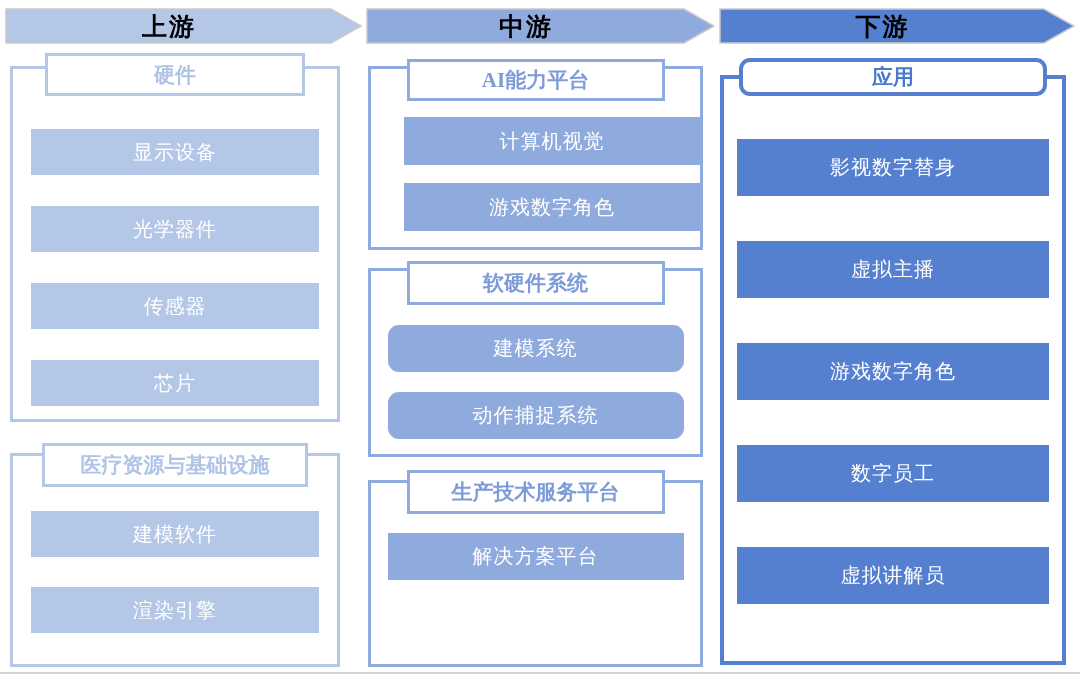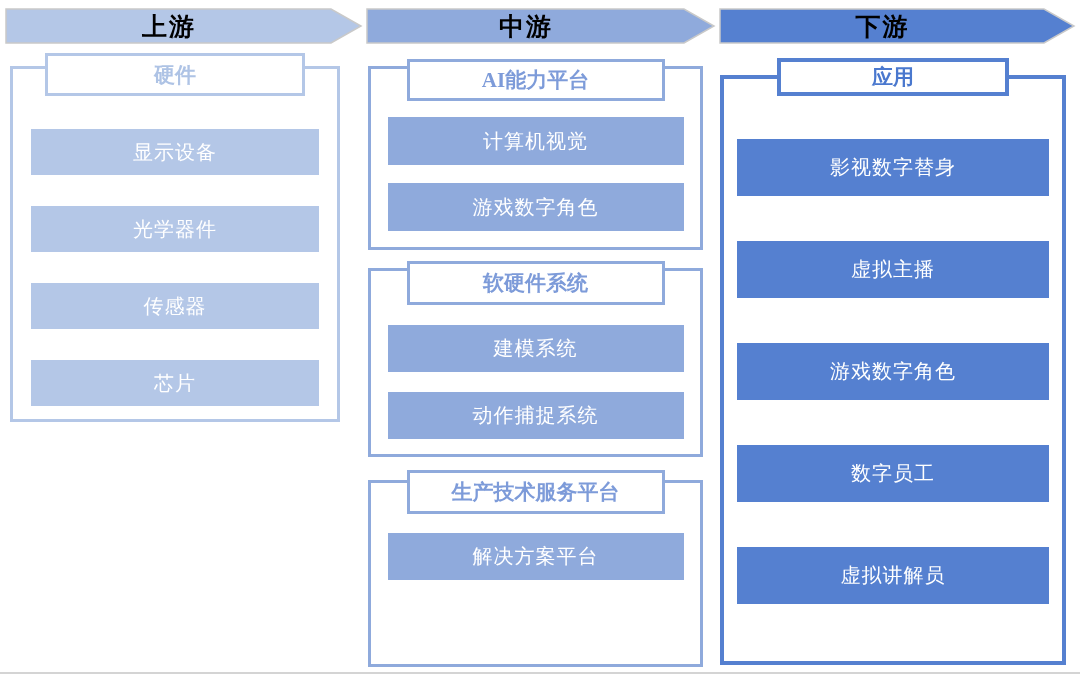--- a/index.html
+++ b/index.html
@@ -54,36 +54,36 @@
   .g-l1 .item{width:288px;height:46px;}
 
   .g-l2{left:10px;top:453px;width:330px;height:214px;}
   .g-l2 .ghead{top:-13px;width:266px;height:44px;}
   .g-l2 .items{padding-top:55px;gap:30px;}
   .g-l2 .item{width:288px;height:46px;}
 
   
   .g-m1{left:368px;top:66px;width:335px;height:184px;}
   .g-m1 .ghead{top:-10px;width:258px;height:42px;}
-  .g-m1 .items{padding-top:48px;gap:18px;}
+  .g-m1 .items{padding-top:48px;gap:18px;align-items:flex-end;}
   .g-m1 .item{width:296px;height:48px;}
 
   .g-m2{left:368px;top:268px;width:335px;height:189px;}
   .g-m2 .ghead{top:-10px;width:258px;height:44px;}
   .g-m2 .items{padding-top:54px;gap:20px;}
-  .g-m2 .item{width:296px;height:47px;}
+  .g-m2 .item{width:296px;height:47px;border-radius:11px;}
 
   .g-m3{left:368px;top:480px;width:335px;height:187px;}
   .g-m3 .ghead{top:-13px;width:258px;height:44px;}
   .g-m3 .items{padding-top:50px;gap:20px;}
   .g-m3 .item{width:296px;height:47px;}
 
   
   .g-r{left:720px;top:75px;width:346px;height:590px;border-width:4px;}
-  .g-r .ghead{top:-21px;width:232px;height:38px;border-width:4px;}
+  .g-r .ghead{top:-21px;width:308px;height:38px;border-width:4px;border-radius:11px;}
   .g-r .items{padding-top:60px;gap:45px;}
   .g-r .item{width:312px;height:57px;font-size:20px;}
   .more-dots{
     margin-top:24px;color:#000;font-size:26px;font-weight:700;letter-spacing:2px;
   }
 </style>
 </head>
 <body>
 
 <div class="canvas">
@@ -110,20 +110,27 @@
   <div class="group col-up g-l1">
     <div class="ghead">硬件</div>
     <div class="items">
       <div class="item">显示设备</div>
       <div class="item">光学器件</div>
       <div class="item">传感器</div>
       <div class="item">芯片</div>
     </div>
   </div>
 
+  <div class="group col-up g-l2">
+    <div class="ghead">医疗资源与基础设施</div>
+    <div class="items">
+      <div class="item">建模软件</div>
+      <div class="item">渲染引擎</div>
+    </div>
+  </div>
 
   <div class="group col-mid g-m1">
     <div class="ghead">AI能力平台</div>
     <div class="items">
       <div class="item">计算机视觉</div>
       <div class="item">游戏数字角色</div>
     </div>
   </div>
 
   <div class="group col-mid g-m2">

